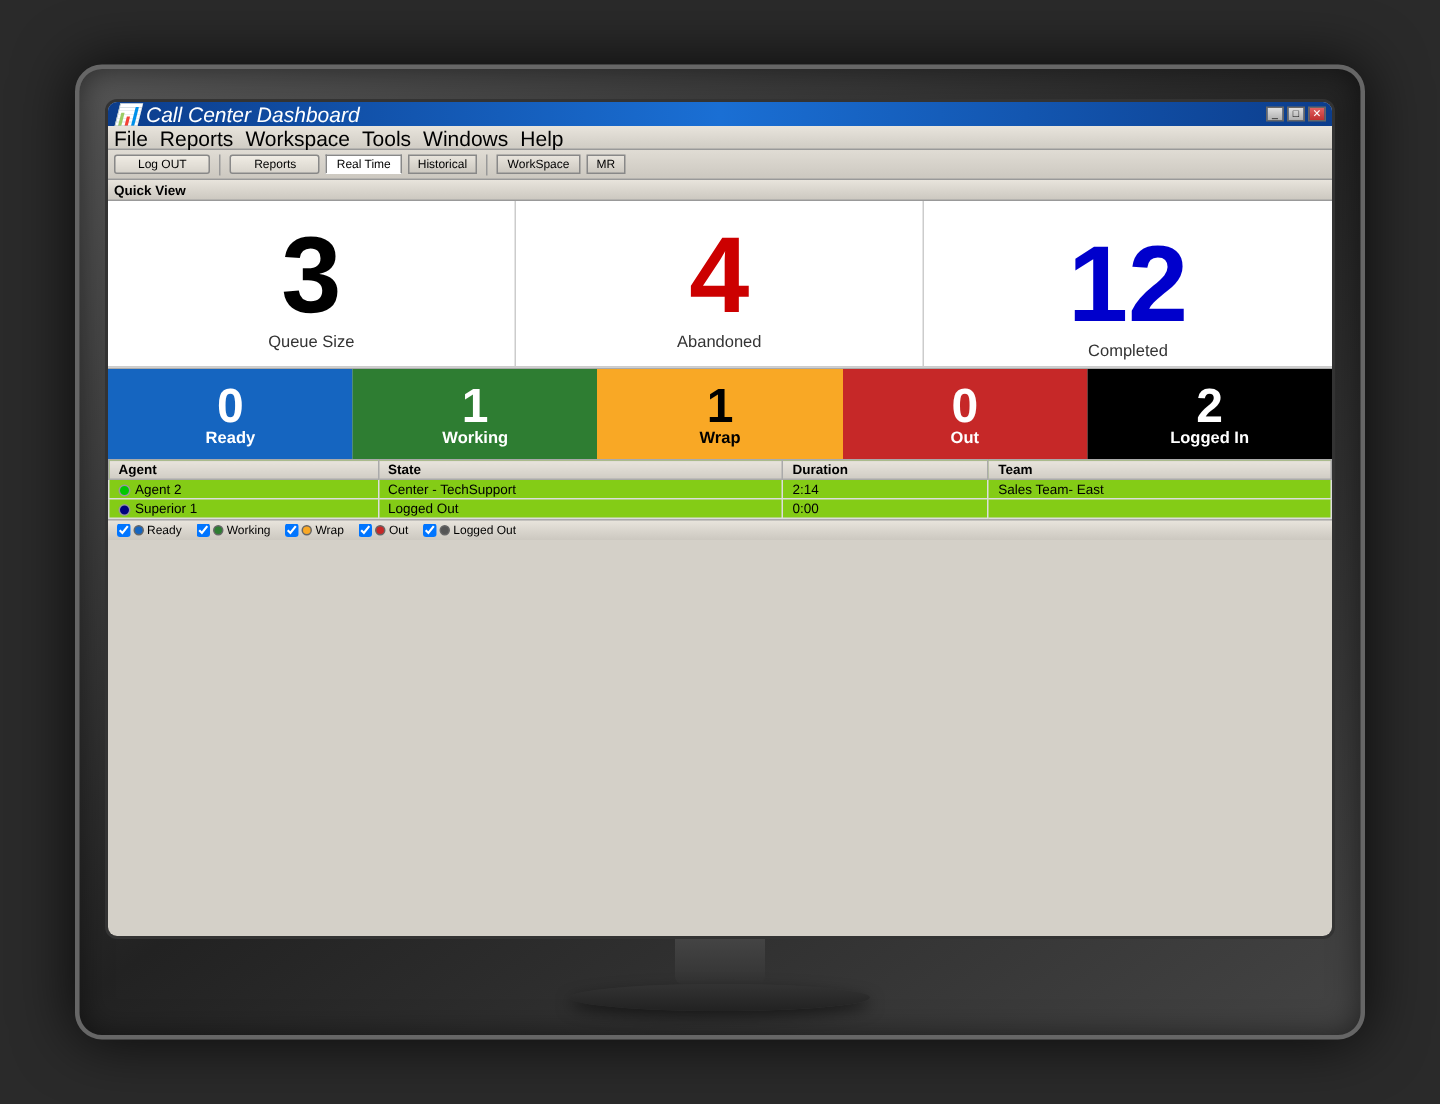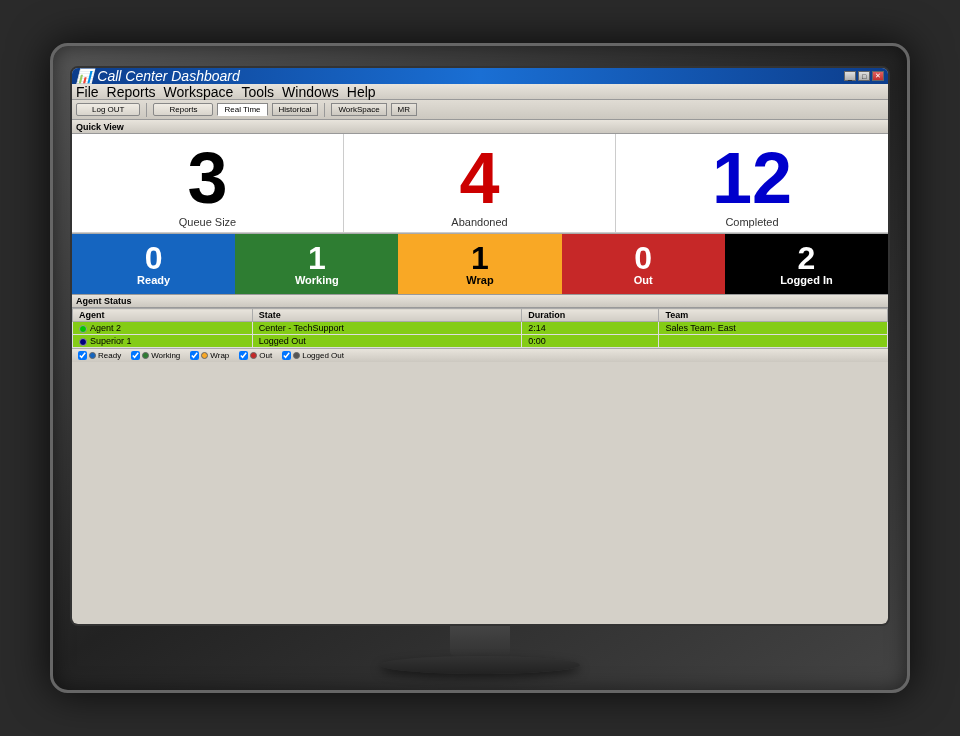--- a/index.html
+++ b/index.html
@@ -142,21 +142,21 @@
     .stat-cell:last-child { border-right: none; }
 
     .stat-number-large {
       font-size: 72px;
       font-weight: 900;
       line-height: 1;
       color: #000;
     }
 
     .stat-number-large.red { color: #cc0000; }
-    .stat-number-large.blue { color: #0000cc; }
+    .stat-number-large.blue { color: #0000cc; margin-top: 12px; }
 
     .stat-label {
       font-size: 11px;
       color: #333;
       margin-top: 2px;
     }
 
     .stat-time {
       font-size: 58px;
       font-weight: 900;
@@ -402,23 +402,20 @@
         <div class="status-bar-item bar-out">
           <div class="bar-number">0</div>
           <div class="bar-label">Out</div>
         </div>
         <div class="status-bar-item bar-logged-in">
           <div class="bar-number">2</div>
           <div class="bar-label">Logged In</div>
         </div>
       </div>
 
-      <div class="agent-panel-header">
-        <span>Agent Status</span>
-      </div>
 
       <table class="agent-table">
         <thead>
           <tr>
             <th>Agent</th>
             <th>State</th>
             <th>Duration</th>
             <th>Team</th>
           </tr>
         </thead>

